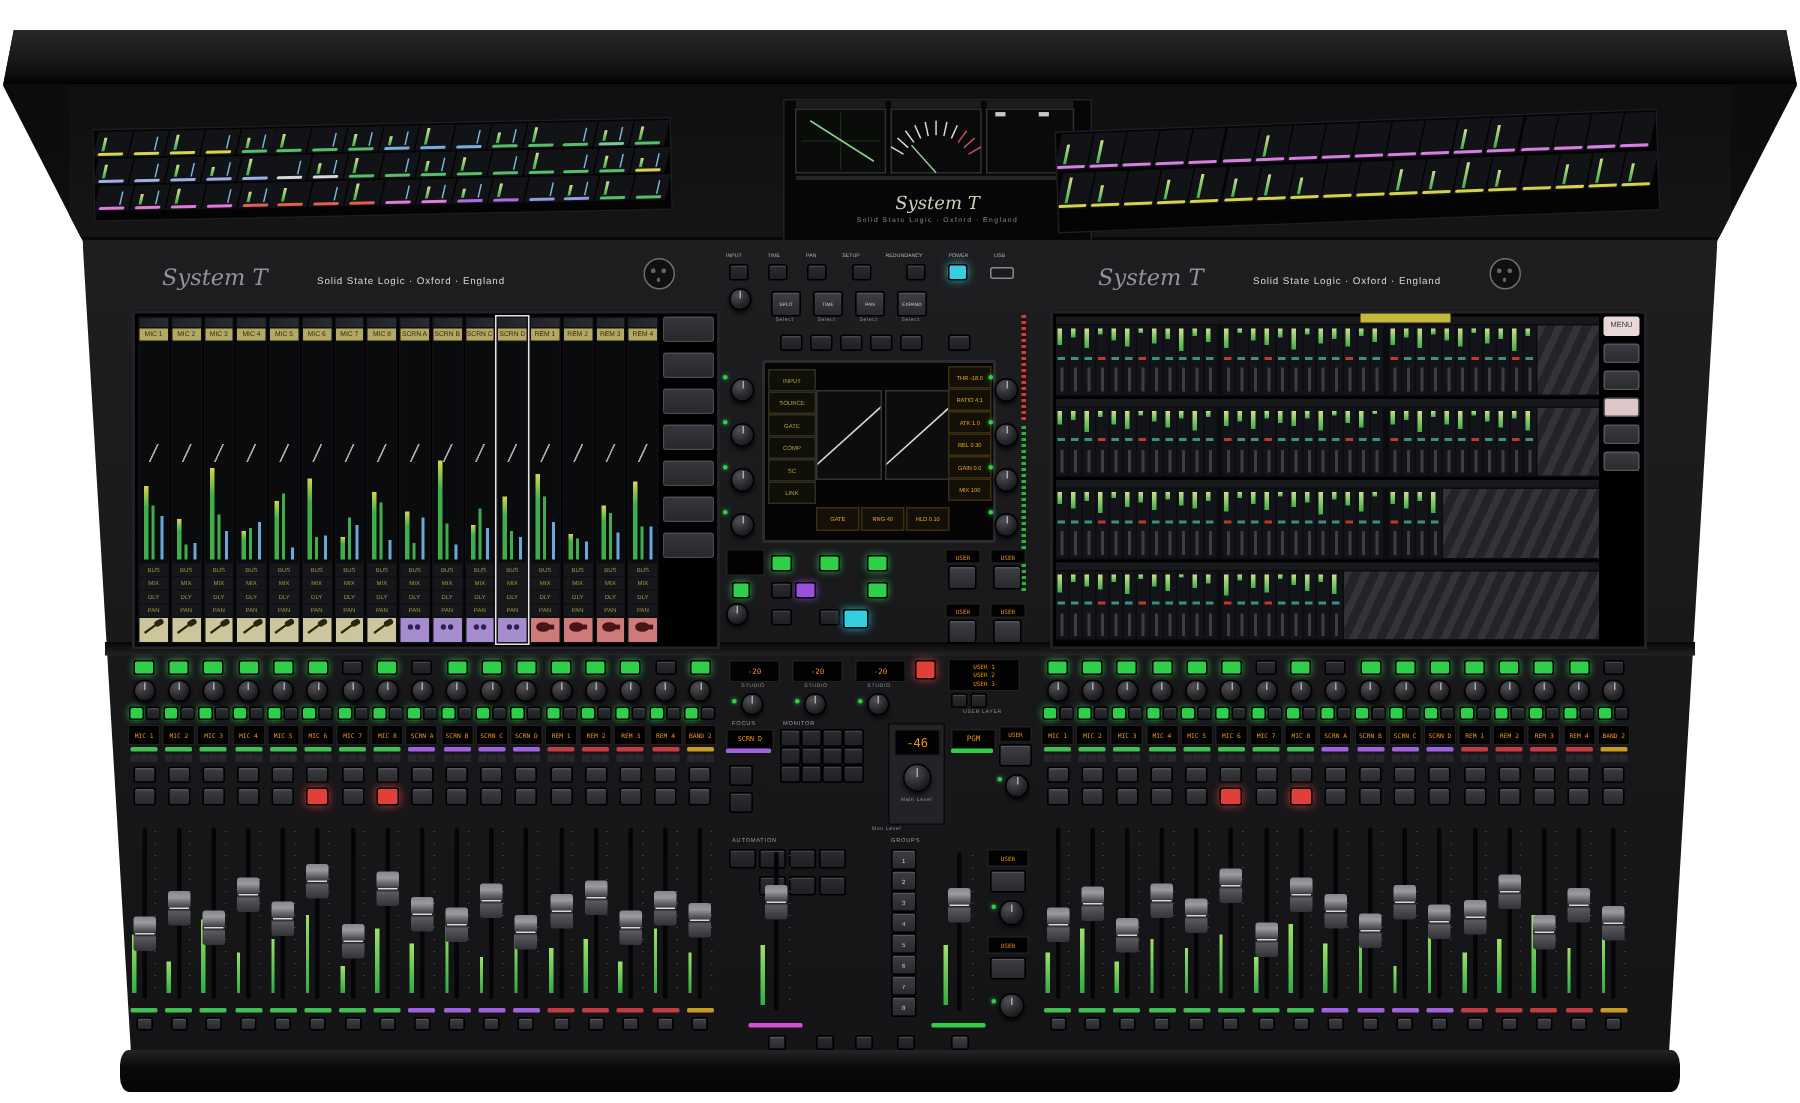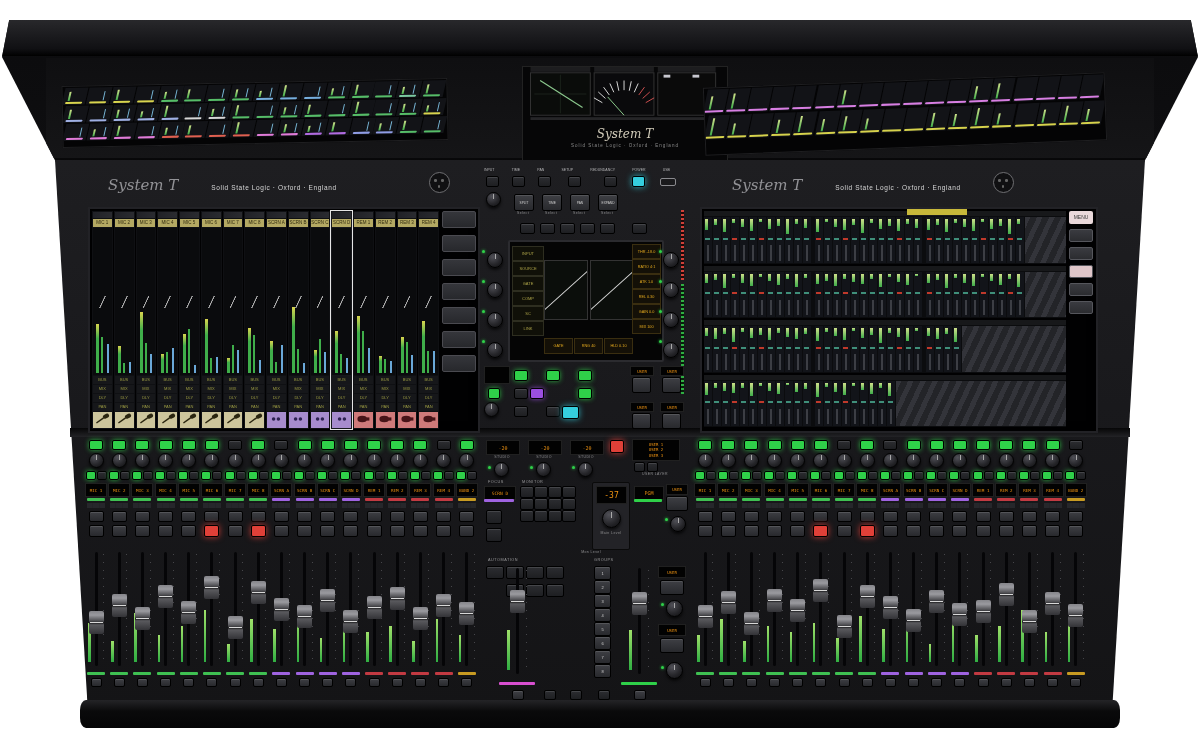--- a/index.html
+++ b/index.html
@@ -1997,21 +1997,21 @@
       <div class="btn dim" style="position: absolute; left: 52px; top: 60px; width: 12px; height: 10px;"></div>
       <div class="btn dim" style="position: absolute; left: 66px; top: 60px; width: 12px; height: 10px;"></div>
       <div class="btn dim" style="position: absolute; left: 80px; top: 60px; width: 12px; height: 10px;"></div>
       <div class="btn dim" style="position: absolute; left: 38px; top: 72px; width: 12px; height: 10px;"></div>
       <div class="btn dim" style="position: absolute; left: 52px; top: 72px; width: 12px; height: 10px;"></div>
       <div class="btn dim" style="position: absolute; left: 66px; top: 72px; width: 12px; height: 10px;"></div>
       <div class="btn dim" style="position: absolute; left: 80px; top: 72px; width: 12px; height: 10px;"></div>
       <div class="btn dim" style="position: absolute; left: 4px; top: 72px; width: 14px; height: 12px;"></div>
       <div class="btn dim" style="position: absolute; left: 4px; top: 90px; width: 14px; height: 12px;"></div>
       <div style="position: absolute; left: 110px; top: 44px; width: 36px; height: 66px; background: rgb(35, 35, 39); border: 1px solid rgb(10, 10, 10); border-radius: 2px;">
-        <div class="oled" style="position: absolute; left: 3px; top: 3px; width: 29px; height: 16px; font-size: 8px;">-37</div>
+        <div class="oled" style="position: absolute; left: 3px; top: 3px; width: 29px; height: 16px; font-size: 8px;">-46</div>
         <div class="knob" style="position: absolute; left: 9px; top: 26px; width: 17px; height: 17px;"></div>
         <div class="cap" style="position: absolute; left: 0px; top: 48px; width: 36px; text-align: center;">Main Level</div>
       </div>
       <div class="cap" style="position: absolute; left: 94px; top: 112px; width: 30px; text-align: center;">Mon Level</div>
       <div class="oled" style="position: absolute; left: 152px; top: 48px; width: 28px; height: 12px; font-size: 5px;">PGM</div>
       <div class="bar" style="position: absolute; left: 152px; top: 61px; width: 28px; height: 2.5px; background: rgb(47, 208, 73);"></div>
       <div class="oled" style="position: absolute; left: 184px; top: 46px; width: 20px; height: 9px; font-size: 4px;">USER</div>
       <div class="btn" style="position: absolute; left: 184px; top: 58px; width: 20px; height: 13px;"></div>
       <div class="knob" style="position: absolute; left: 188px; top: 78px; width: 14px; height: 14px;"></div>
       <div class="led" style="position: absolute; left: 183px; top: 80px;"></div>

